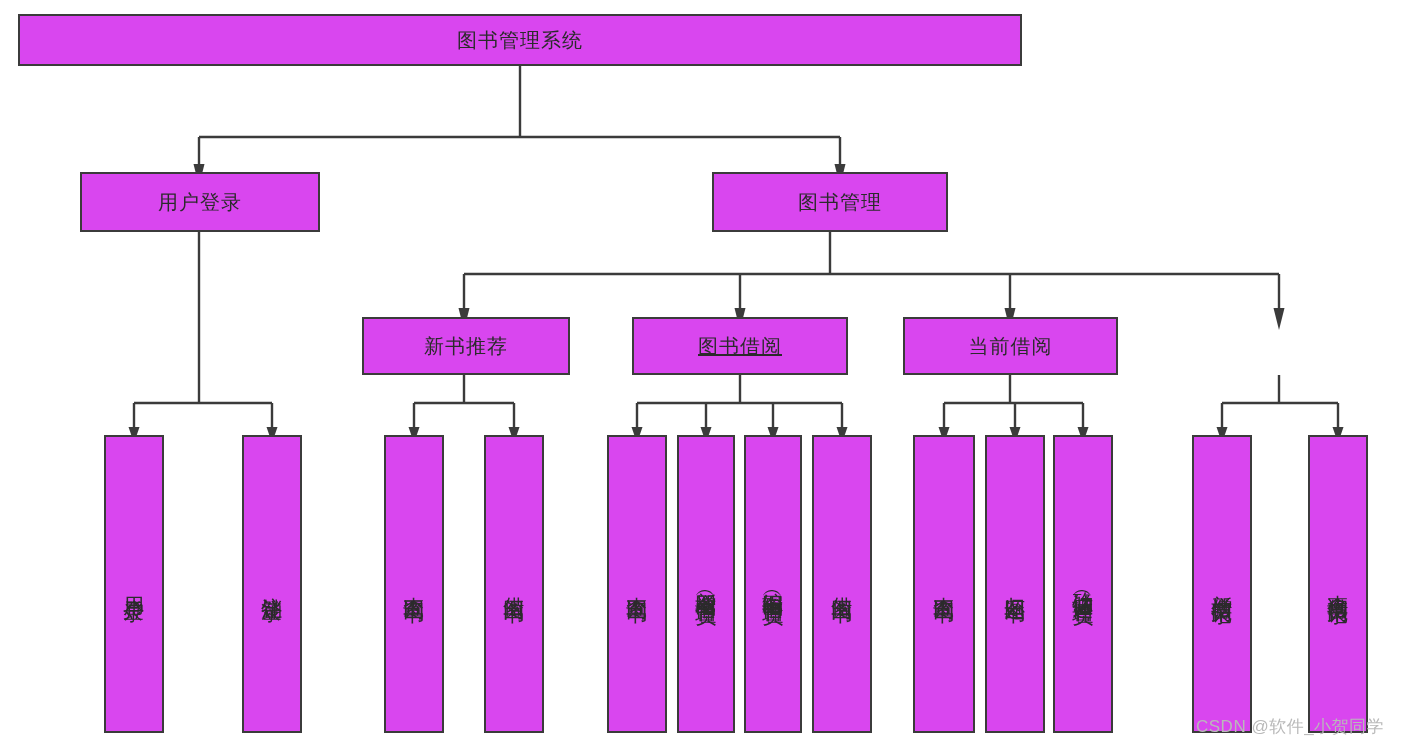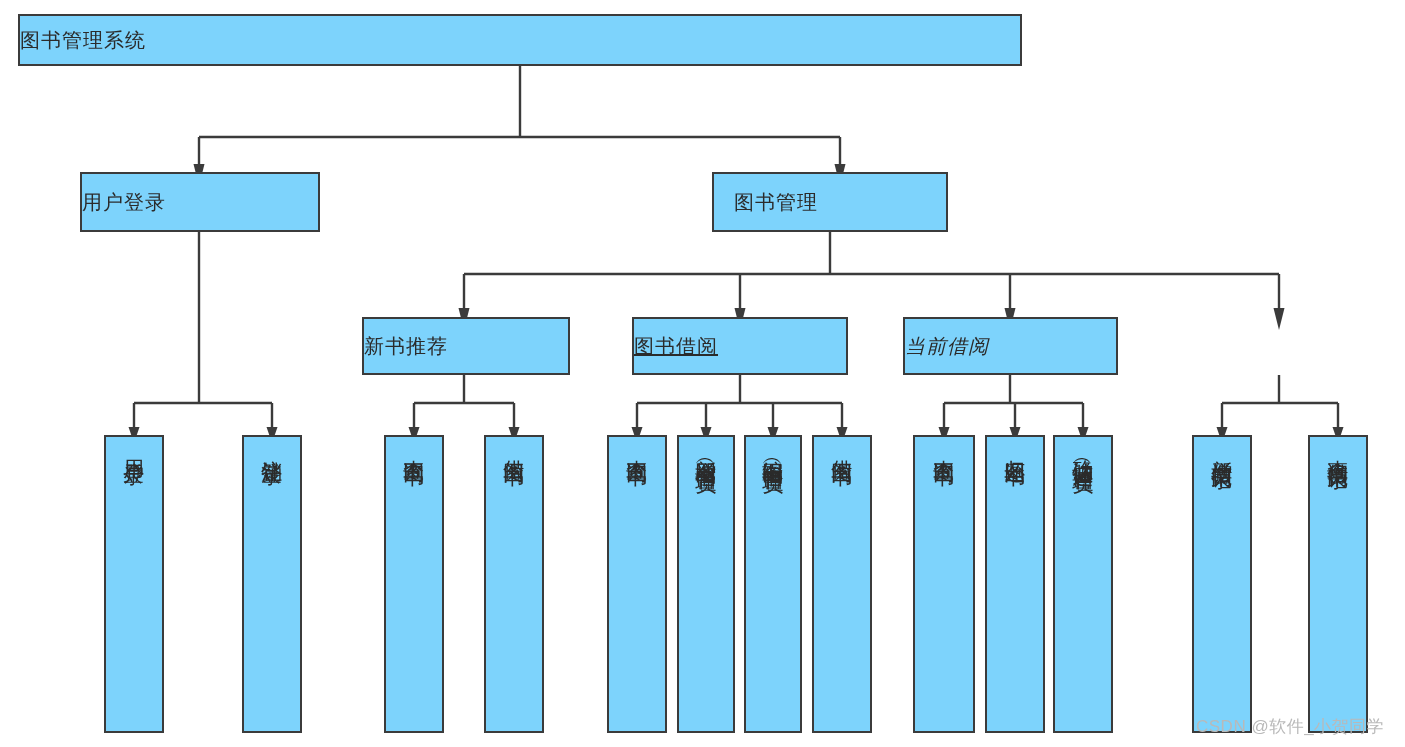--- a/index.html
+++ b/index.html
@@ -23,23 +23,24 @@
     left: 0;
     top: 0;
     width: 1405px;
     height: 747px;
     pointer-events: none;
   }
   .node {
     position: absolute;
     box-sizing: border-box;
     border: 2px solid #3b3b3b;
-    background: #7dd3fc;
+    background: #d946ef;
     display: flex;
     align-items: center;
+    justify-content: center;
     color: #2b2b2b;
     z-index: 3;
   }
   .node.horiz {
     font-size: 20px;
     letter-spacing: 1px;
     line-height: 1.2;
   }
   .node.vert {
     writing-mode: vertical-rl;
@@ -159,21 +160,21 @@
   <div class="node horiz" style="left:712px; top:172px; width:236px; height:60px;padding-left:20px;">
     <span>图书管理</span>
   </div>
 
   <div class="node horiz" style="left:362px; top:317px; width:208px; height:58px;">
     <span>新书推荐</span>
   </div>
   <div class="node horiz" style="left:632px; top:317px; width:216px; height:58px;text-decoration:underline;">
     <span>图书借阅</span>
   </div>
-  <div class="node horiz" style="left:903px; top:317px; width:215px; height:58px;font-style:italic;">
+  <div class="node horiz" style="left:903px; top:317px; width:215px; height:58px;">
     <span>当前借阅</span>
   </div>
 
   <div class="node vert" style="left:104px; top:435px; width:60px; height:298px;">
     <span class="vtext">用户登录</span>
   </div>
   <div class="node vert" style="left:242px; top:435px; width:60px; height:298px;">
     <span class="vtext">注销登录</span>
   </div>
 

